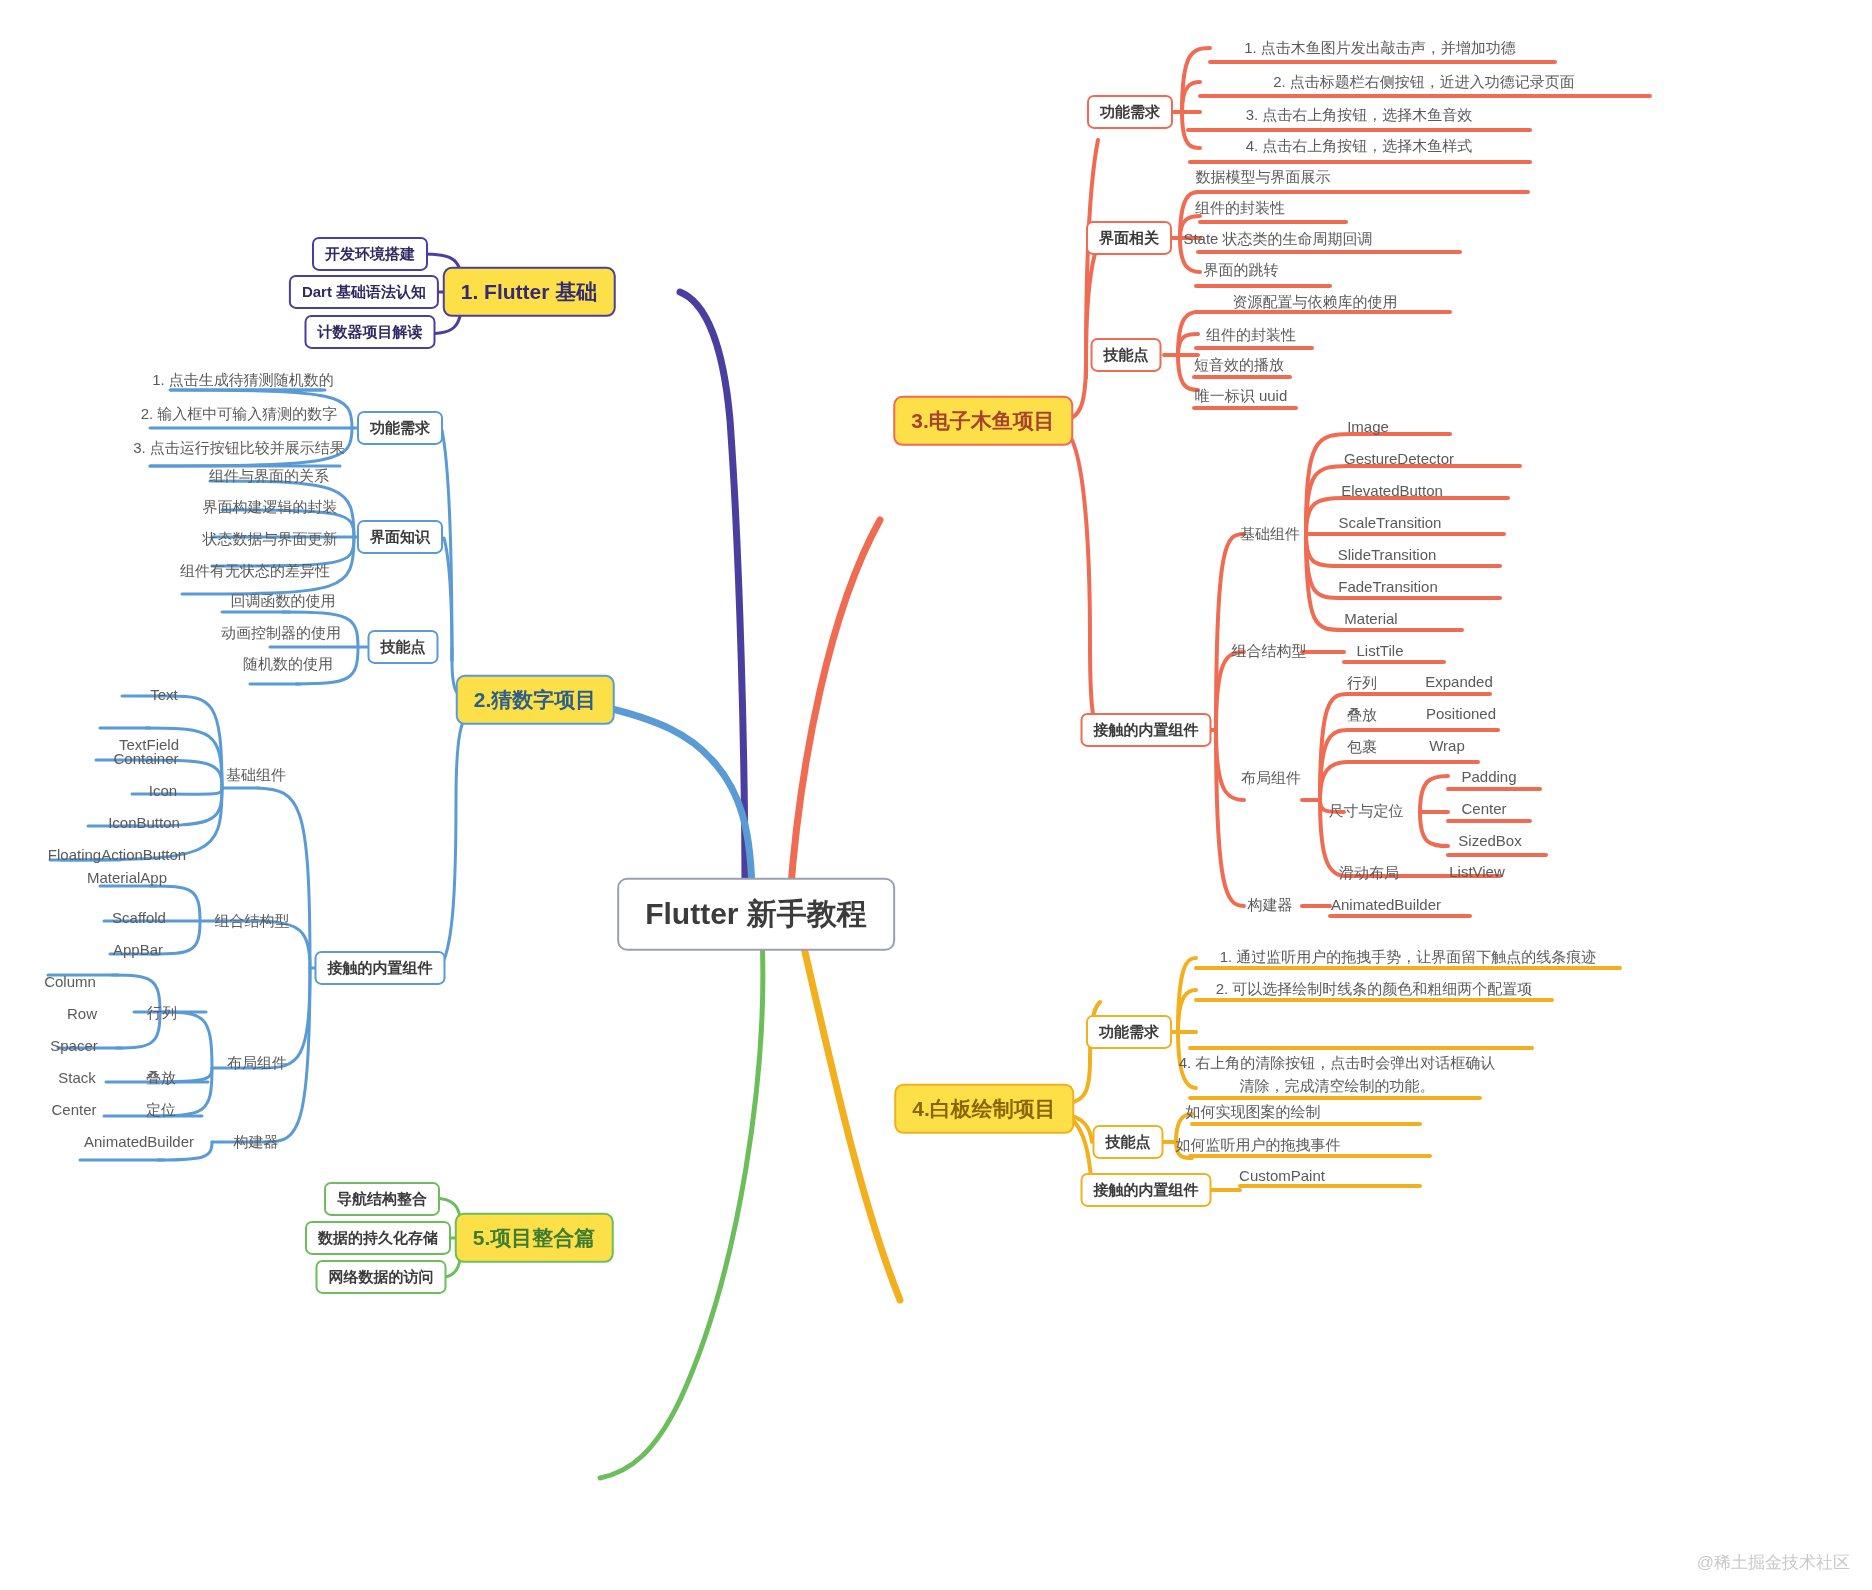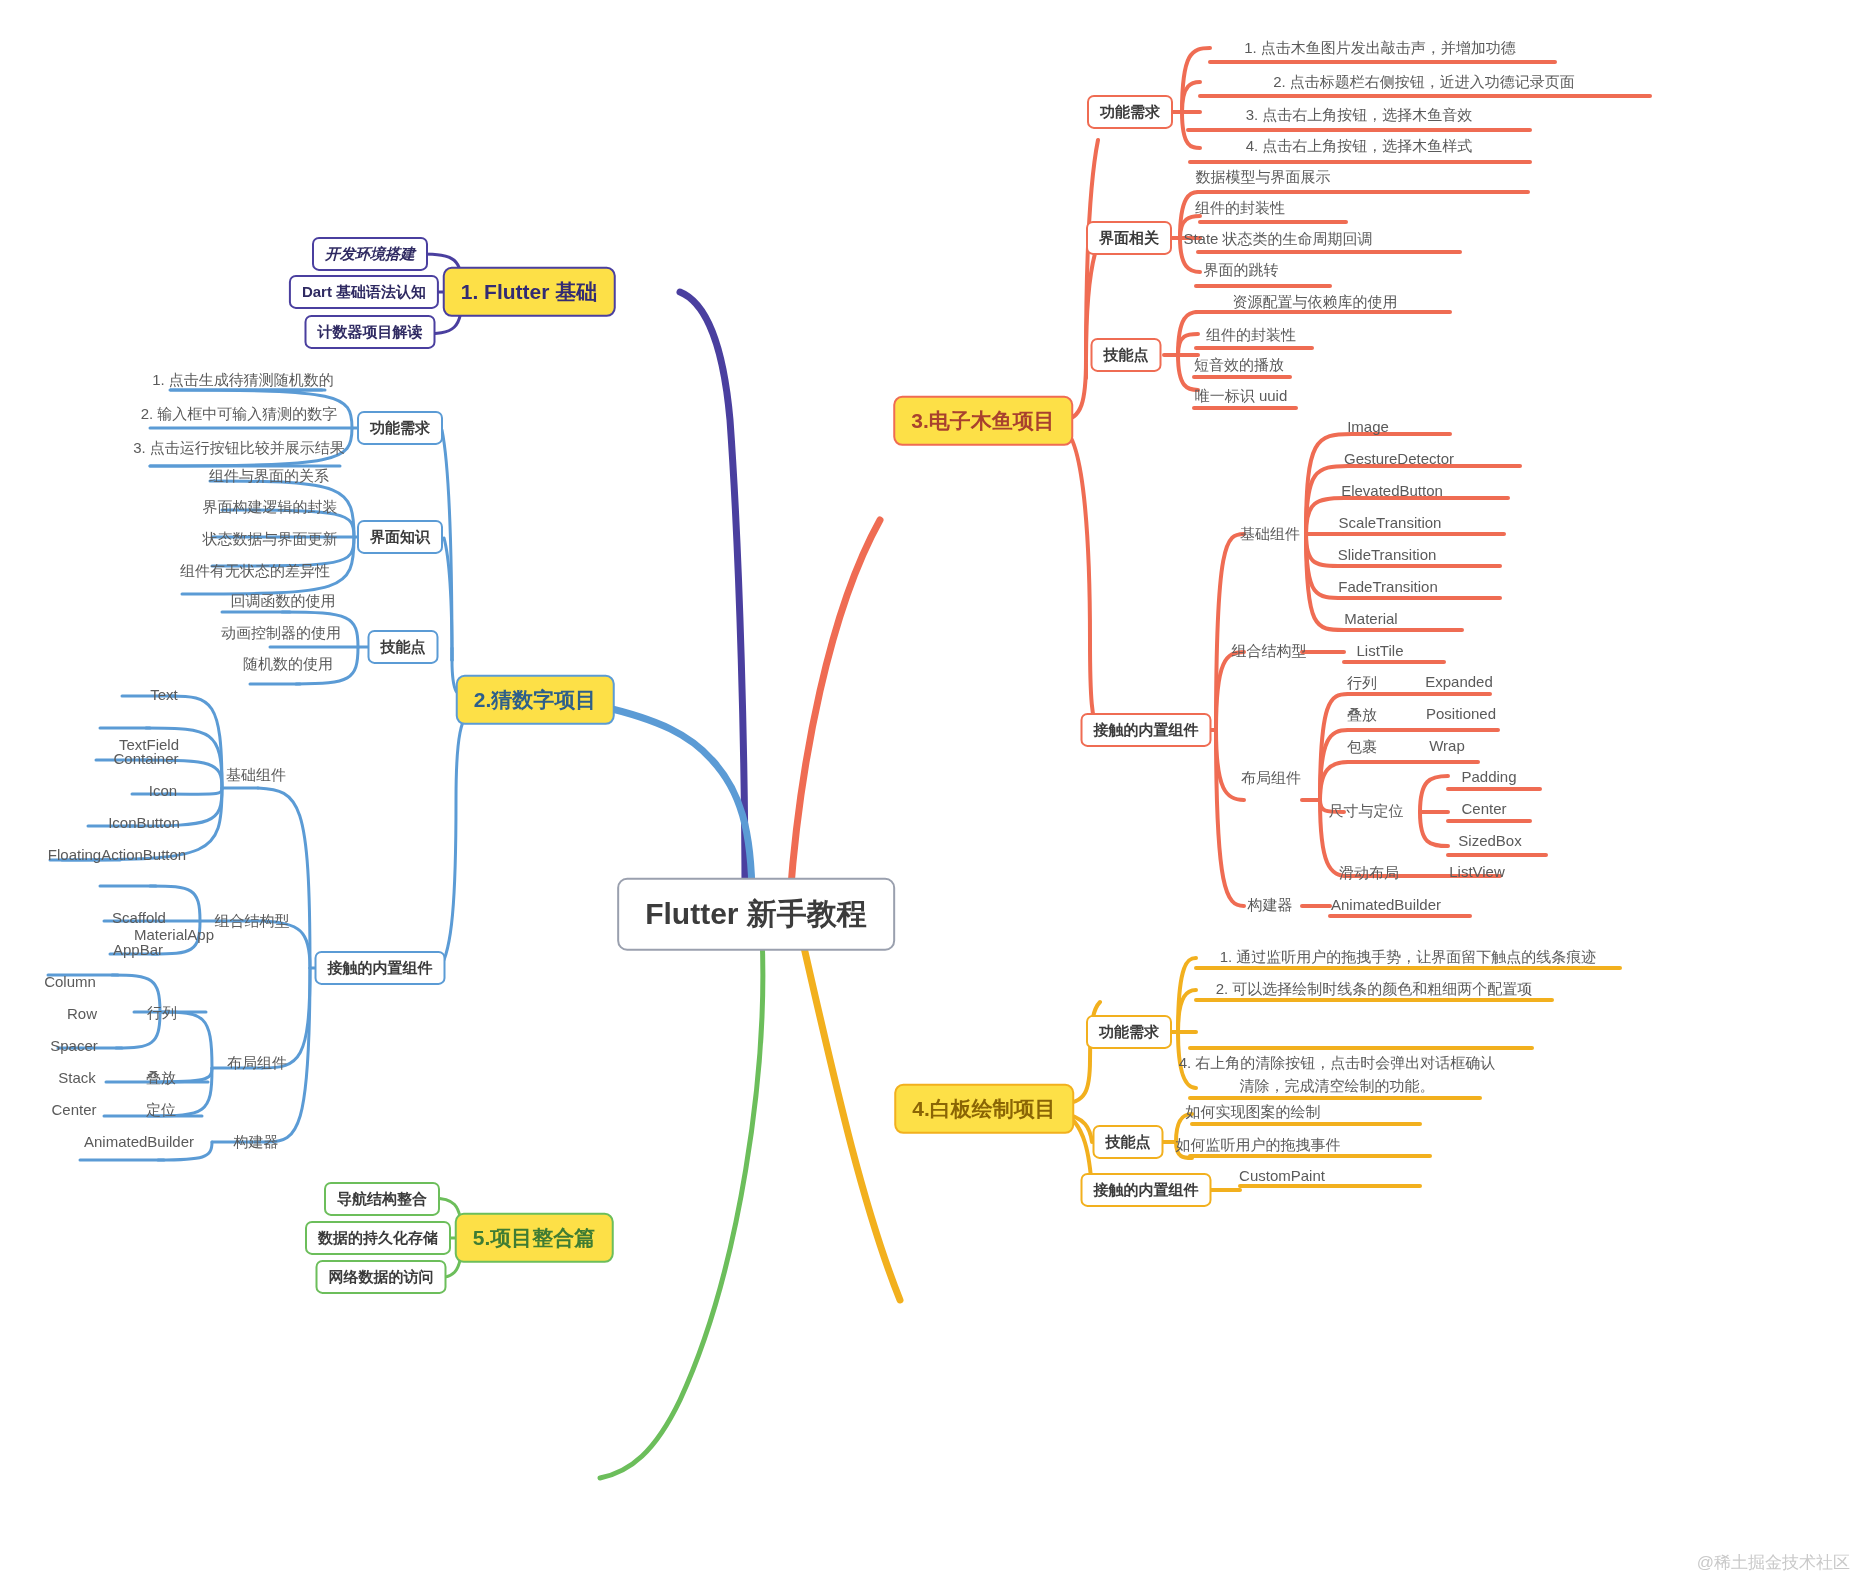--- a/index.html
+++ b/index.html
@@ -242,21 +242,21 @@
       <path d="M476,1238 L462,1238" stroke="#6cbe5b" stroke-width="3"></path>
       <path d="M462,1238 C462,1202 452,1198 432,1198" stroke="#6cbe5b" stroke-width="3"></path>
       <path d="M462,1238 C462,1276 452,1278 432,1278" stroke="#6cbe5b" stroke-width="3"></path>
       <path d="M432,1238 L462,1238" stroke="#6cbe5b" stroke-width="3"></path>
     </g>
   </svg>
 
   <div class="node root" style="left:756px;top:914px;">Flutter 新手教程</div>
 
   <div class="node lvl1 c-purple" style="left:529px;top:292px;">1. Flutter 基础</div>
-  <div class="node lvl2 c-purple" style="left:370px;top:254px;font-style:italic;">开发环境搭建</div>
+  <div class="node lvl2 c-purple" style="left:370px;top:254px;">开发环境搭建</div>
   <div class="node lvl2 c-purple" style="left:364px;top:292px;">Dart 基础语法认知</div>
   <div class="node lvl2 c-purple" style="left:370px;top:332px;">计数器项目解读</div>
 
   <div class="node lvl1 c-blue" style="left:535px;top:700px;">2.猜数字项目</div>
 
   <div class="node lvl2 c-blue" style="left:400px;top:428px;">功能需求</div>
   <div class="node leaf" style="left:243px;top:381px;">1. 点击生成待猜测随机数的</div>
   <div class="node leaf" style="left:239px;top:415px;">2. 输入框中可输入猜测的数字</div>
   <div class="node leaf" style="left:239px;top:449px;">3. 点击运行按钮比较并展示结果</div>
 
@@ -275,21 +275,21 @@
 
   <div class="node plain" style="left:256px;top:775px;">基础组件</div>
   <div class="node plain" style="left:164px;top:695px;">Text</div>
   <div class="node plain" style="left:149px;top:728px;margin-top:17px;">TextField</div>
   <div class="node plain" style="left:146px;top:759px;">Container</div>
   <div class="node plain" style="left:163px;top:791px;">Icon</div>
   <div class="node plain" style="left:144px;top:823px;">IconButton</div>
   <div class="node plain" style="left:117px;top:855px;">FloatingActionButton</div>
 
   <div class="node plain" style="left:252px;top:921px;">组合结构型</div>
-  <div class="node plain" style="left:127px;top:935px;margin-left:47px;">MaterialApp</div>
+  <div class="node plain" style="left:127px;top:878px;">MaterialApp</div>
   <div class="node plain" style="left:139px;top:918px;">Scaffold</div>
   <div class="node plain" style="left:138px;top:950px;">AppBar</div>
 
   <div class="node plain" style="left:257px;top:1063px;">布局组件</div>
   <div class="node plain" style="left:162px;top:1013px;">行列</div>
   <div class="node plain" style="left:70px;top:982px;">Column</div>
   <div class="node plain" style="left:82px;top:1014px;">Row</div>
   <div class="node plain" style="left:74px;top:1046px;">Spacer</div>
   <div class="node plain" style="left:161px;top:1078px;">叠放</div>
   <div class="node plain" style="left:77px;top:1078px;">Stack</div>

